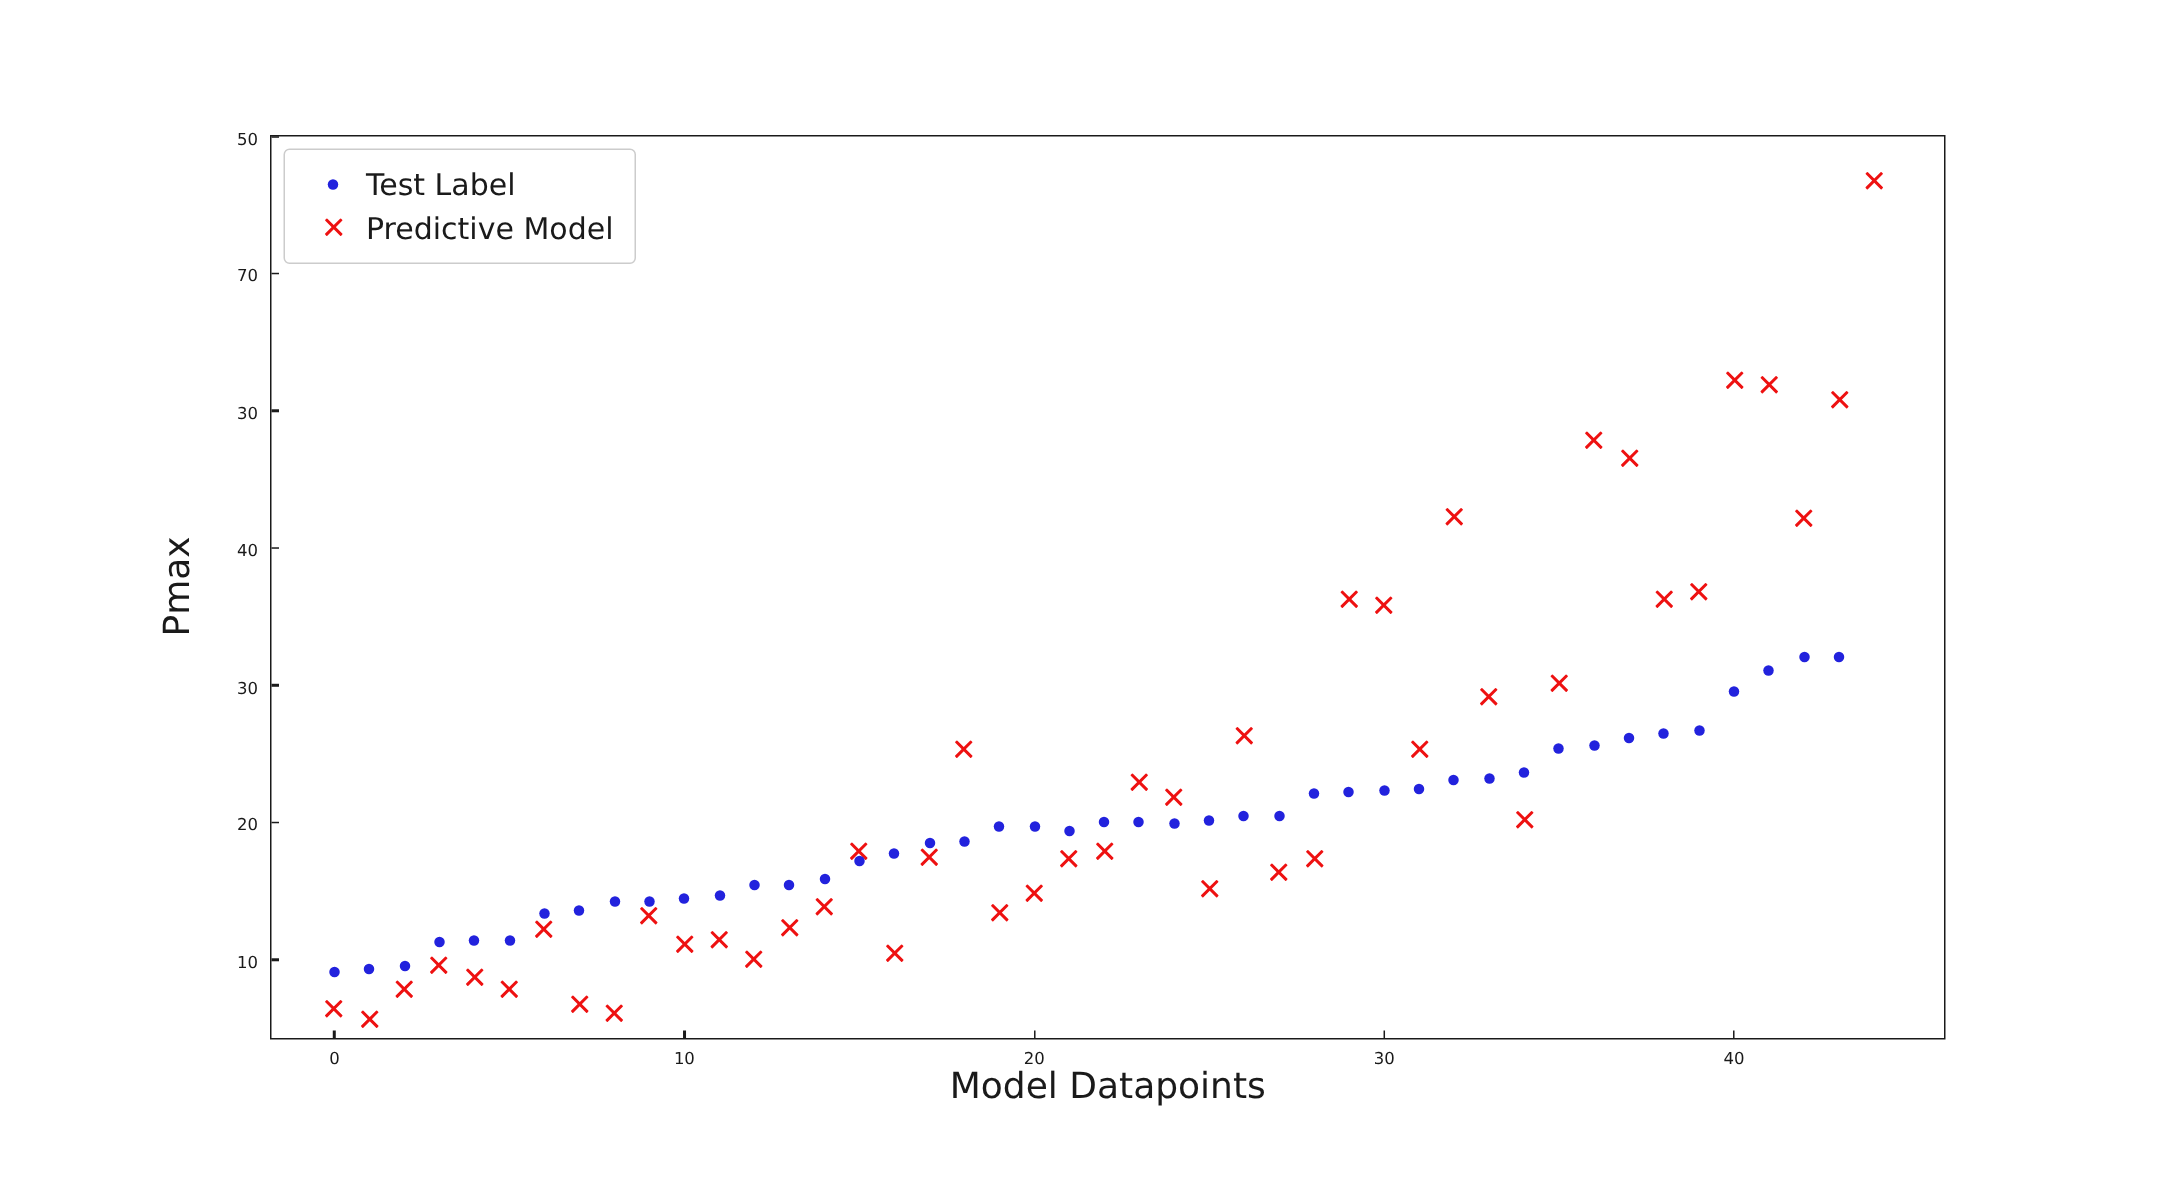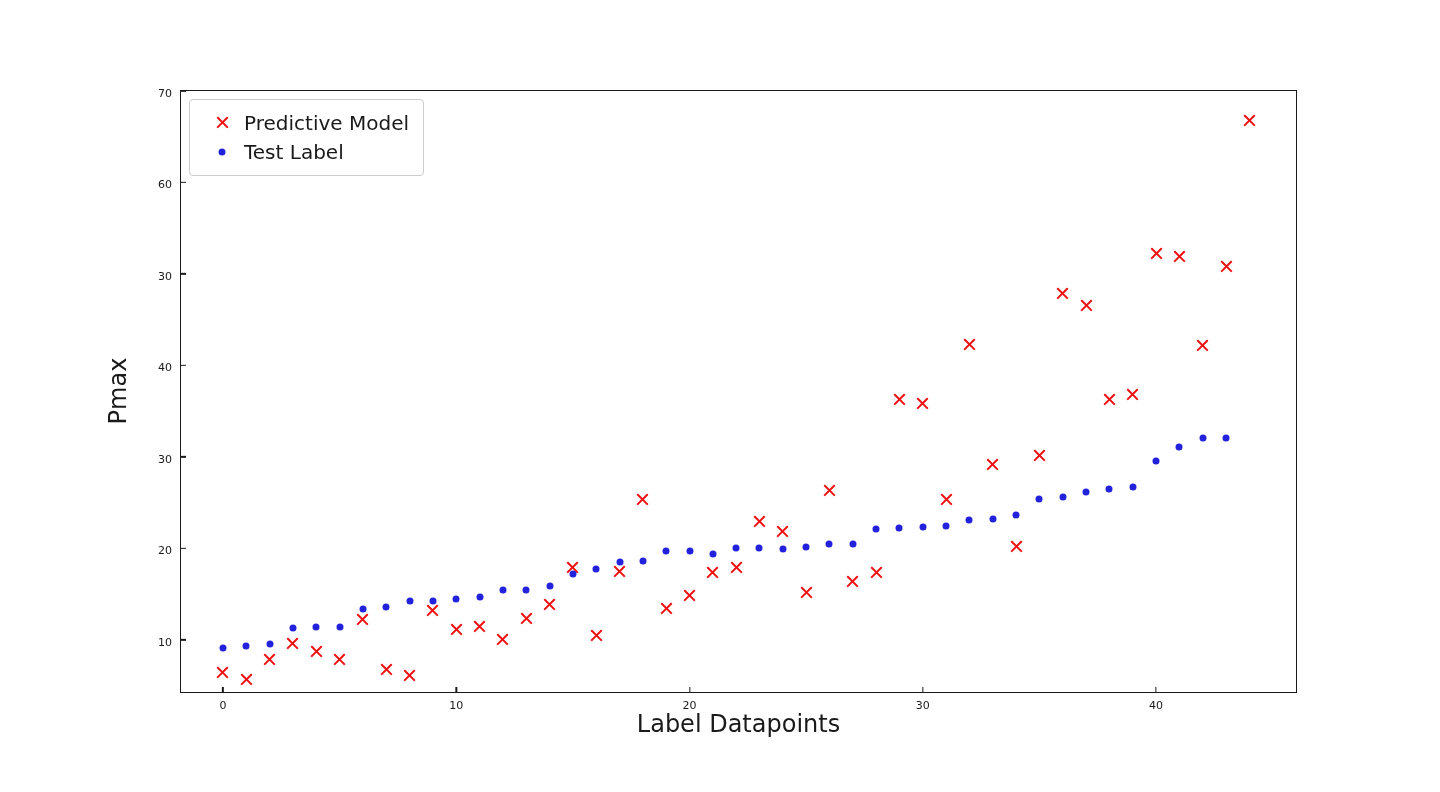--- a/index.html
+++ b/index.html
@@ -281,22 +281,22 @@
         <span class="marker dot" style="left: 998.37px; top: 355.84px;"></span>
         <span class="marker dot" style="left: 1021.69px; top: 346.7px;"></span>
         <span class="marker dot" style="left: 1045.02px; top: 346.7px;"></span>
       </div>
     <div id="ytick-layer">
         <div class="ytick" style="top: 548.86px;"><span class="ticklabel">10</span><span class="tickline"></span></div>
         <div class="ytick" style="top: 457.38px;"><span class="ticklabel">20</span><span class="tickline"></span></div>
         <div class="ytick" style="top: 365.91px;"><span class="ticklabel">30</span><span class="tickline"></span></div>
         <div class="ytick" style="top: 274.43px;"><span class="ticklabel">40</span><span class="tickline"></span></div>
         <div class="ytick" style="top: 182.95px;"><span class="ticklabel">30</span><span class="tickline"></span></div>
-        <div class="ytick" style="top: 91.48px;"><span class="ticklabel">60</span><span class="tickline"></span></div>
-        <div class="ytick" style="top: 0px;"><span class="ticklabel">70</span><span class="tickline"></span></div>
+        <div class="ytick" style="top: 91.48px;"><span class="ticklabel">70</span><span class="tickline"></span></div>
+        <div class="ytick" style="top: 0px;"><span class="ticklabel">50</span><span class="tickline"></span></div>
       </div>
     <div id="xtick-layer">
         <div class="xtick" style="left: 41.99px;">
           <span class="tickline"></span>
           <span class="ticklabel">0</span>
         </div>
         <div class="xtick" style="left: 275.25px;">
           <span class="tickline"></span>
           <span class="ticklabel">10</span>
         </div>
@@ -308,32 +308,32 @@
           <span class="tickline"></span>
           <span class="ticklabel">30</span>
         </div>
         <div class="xtick" style="left: 975.04px;">
           <span class="tickline"></span>
           <span class="ticklabel">40</span>
         </div>
       </div>
   </div>
 
-  <div id="xlabel">Label Datapoints</div>
+  <div id="xlabel">Model Datapoints</div>
 
   <div id="ylabel">Pmax</div>
 
   <div id="legend">
+    <div class="legend-row">
+      <span class="legend-marker">
+        <span class="marker dot"></span>
+      </span>
+      <span class="legend-label">Test Label</span>
+    </div>
     <div class="legend-row">
       <span class="legend-marker">
         <span class="marker cross"></span>
       </span>
       <span class="legend-label">Predictive Model</span>
     </div>
-    <div class="legend-row">
-      <span class="legend-marker">
-        <span class="marker dot"></span>
-      </span>
-      <span class="legend-label">Test Label</span>
-    </div>
   </div>
 
 </div>
 
 </body></html>

